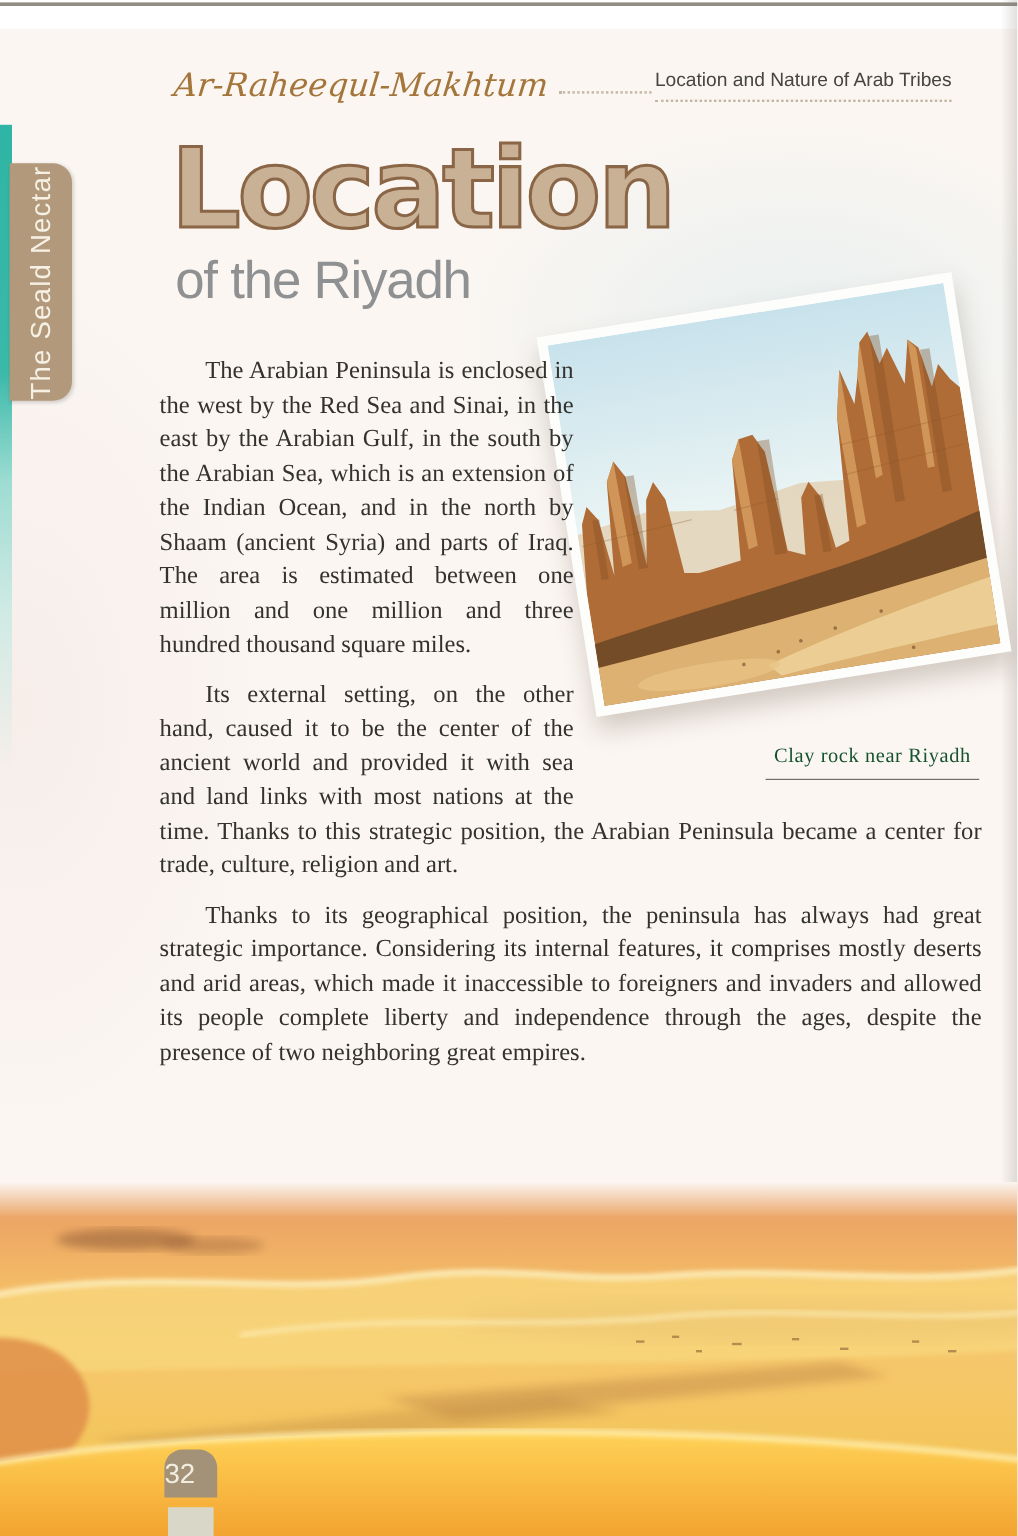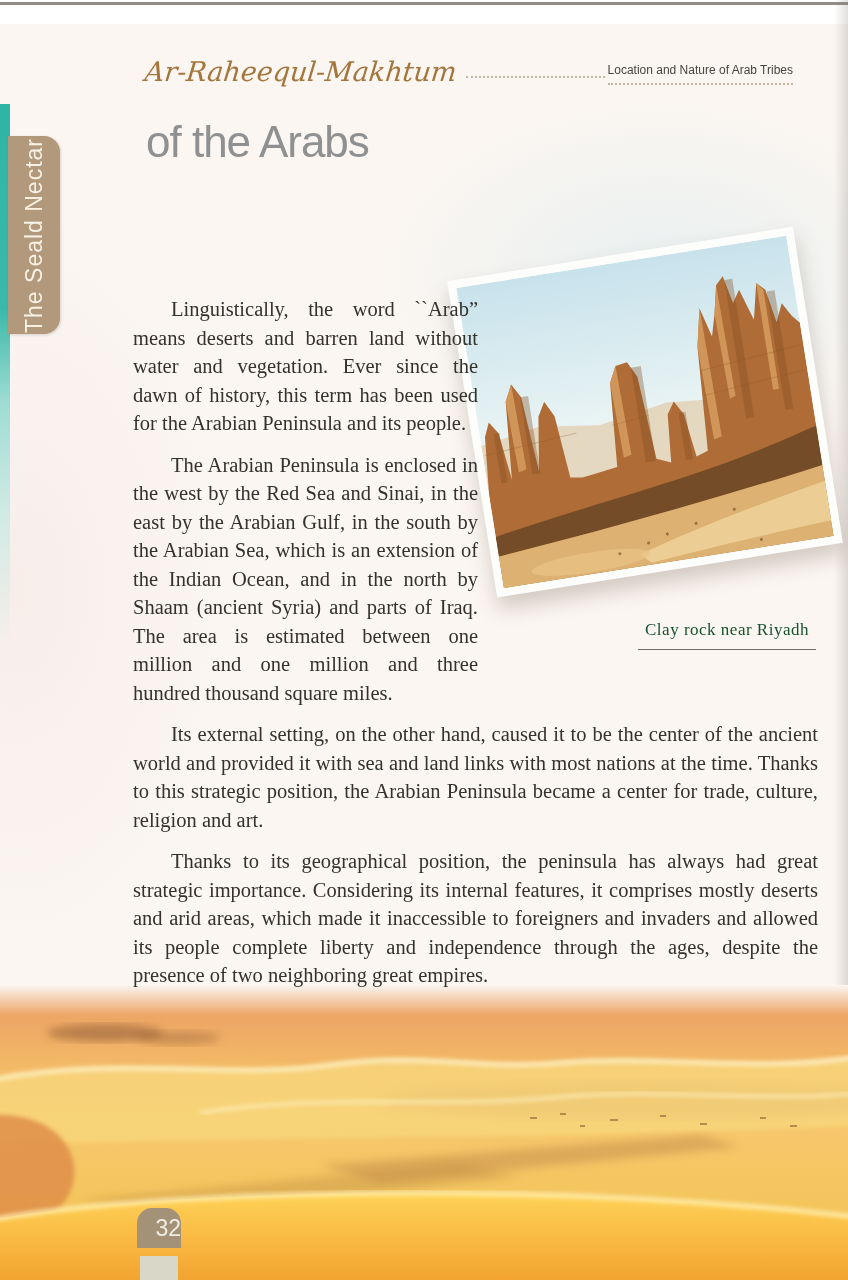--- a/index.html
+++ b/index.html
@@ -12,21 +12,21 @@
       radial-gradient(300px 520px at 2% 45%, rgba(236,216,212,.28), transparent 72%),
       #fbf6f2;}
   .right-edge-shade{position:absolute;right:0;top:0;width:14px;height:100%;
     background:linear-gradient(to right, rgba(0,0,0,0), rgba(120,112,105,.22));}
 
   
   .header-row{position:absolute;left:145px;top:58px;width:648px;display:flex;align-items:flex-end;}
   .book-title-script{font-family:"DejaVu Serif",serif;font-style:italic;font-size:27px;
     color:#a5763c;white-space:nowrap;line-height:1;padding-right:6px;transform:skewX(-6deg);}
   .header-dots{flex:1;height:2px;border-bottom:2px dotted #c3b6a4;align-self:flex-end;margin:0 3px 7px 3px;}
-  .section-title{font-family:"Liberation Sans",sans-serif;font-size:12px;color:#46453f;
+  .section-title{font-family:"Liberation Sans",sans-serif;font-size:16px;color:#46453f;
     white-space:nowrap;border-bottom:2px dotted #c3b6a4;padding-bottom:6px;line-height:1.2;}
 
   
   .spine-strip{position:absolute;left:0;top:104px;width:10px;height:540px;
     background:linear-gradient(to bottom,#2fb5a5 0%,#3ab9a9 38%,#9ddcd2 55%,#cfeae4 75%,rgba(207,234,228,0) 100%);}
   .sidebar-tab{position:absolute;left:8px;top:136px;width:52px;height:198px;background:#b2997b;
     border-radius:0 16px 16px 0;box-shadow:1px 1px 3px rgba(0,0,0,.15);
     display:flex;align-items:center;justify-content:center;}
   .sidebar-tab-label{writing-mode:vertical-rl;transform:rotate(180deg);
     font-family:"Liberation Sans",sans-serif;font-size:23px;letter-spacing:1px;color:#f6f1e4;}
@@ -52,21 +52,21 @@
   .photo-caption{position:absolute;left:638px;top:620px;width:178px;text-align:center;
     font-size:17px;color:#14532d;letter-spacing:.5px;padding-bottom:9px;
     border-bottom:1.5px solid #6f6e68;z-index:5;}
 
   
   .dunes-image{position:absolute;left:0;top:985px;width:848px;height:295px;z-index:1;}
   .dunes-image svg{display:block;width:848px;height:295px;}
 
   
   .page-number-tab{position:absolute;left:137px;top:1208px;width:44px;height:40px;background:#a49278;
-    border-radius:15px 15px 0 0;display:flex;align-items:center;justify-content:flex-end;z-index:6;}
+    border-radius:15px 15px 0 0;display:flex;align-items:center;justify-content:flex-start;z-index:6;}
   .page-number{font-family:"Liberation Sans",sans-serif;font-size:23px;color:#f2ede1;}
   .page-number-strip{position:absolute;left:140px;top:1256px;width:38px;height:24px;background:#d8d7c8;z-index:6;}
 </style>
 </head>
 <body>
 
 <div class="page-root">
 
   <div class="page-surface"></div>
   <div class="top-edge-line"></div>
@@ -76,21 +76,22 @@
     <span class="header-dots"></span>
     <span class="section-title">Location and Nature of Arab Tribes</span>
   </div>
 
   <div class="spine-strip"></div>
   <div class="sidebar-tab">
     <span class="sidebar-tab-label">The Seald Nectar</span>
   </div>
 
   <div class="title-block">
-    <div class="page-subtitle">of the Arabs</div>
+    <h1 class="page-title">Location</h1>
+    <div class="page-subtitle">of the Riyadh</div>
   </div>
 
   <div class="dunes-image">
     <svg viewBox="0 0 848 295" preserveAspectRatio="none">
       <defs>
         <linearGradient id="dsky" x1="0" y1="0" x2="0" y2="1">
           <stop offset="0" stop-color="#eba26a"></stop>
             <stop offset=".12" stop-color="#eda765"></stop>
           <stop offset=".28" stop-color="#f3ba66"></stop>
             <stop offset=".45" stop-color="#f6c76e"></stop>
@@ -136,21 +137,20 @@
         <rect x="790" y="140" width="7" height="2"></rect>
           <rect x="580" y="140" width="5" height="2"></rect>
       </g>
       <path d="M-10,235 C140,208 420,202 640,214 C760,220 820,228 858,232 L858,300 L-10,300 Z" fill="url(#fgGrad)"></path>
       <path d="M-10,235 C140,208 420,202 640,214 C760,220 820,228 858,232" fill="none" stroke="#ffefb0" stroke-width="5" opacity=".85" filter="url(#b2)"></path>
     </svg>
   </div>
 
   <div class="article">
     <div class="photo-spacer"></div>
-    <p>Linguistically, the word ``Arab” means deserts and barren land without water and vegetation. Ever since the dawn of history, this term has been used for the Arabian Peninsula and its people.</p>
     <p>The Arabian Peninsula is enclosed in the west by the Red Sea and Sinai, in the east by the Arabian Gulf, in the south by the Arabian Sea, which is an extension of the Indian Ocean, and in the north by Shaam (ancient Syria) and parts of Iraq. The area is estimated between one million and one million and three hundred thousand square miles.</p>
     <p>Its external setting, on the other hand, caused it to be the center of the ancient world and provided it with sea and land links with most nations at the time. Thanks to this strategic position, the Arabian Peninsula became a center for trade, culture, religion and art.</p>
     <p>Thanks to its geographical position, the peninsula has always had great strategic importance. Considering its internal features, it comprises mostly deserts and arid areas, which made it inaccessible to foreigners and invaders and allowed its people complete liberty and independence through the ages, despite the presence of two neighboring great empires.</p>
   </div>
 
   <div class="rock-photo">
     <svg viewBox="0 0 334 304" preserveAspectRatio="none">
       <defs>
         <linearGradient id="rsky" x1="0" y1="0" x2="0" y2="1">
           <stop offset="0" stop-color="#c8e2ec"></stop>

